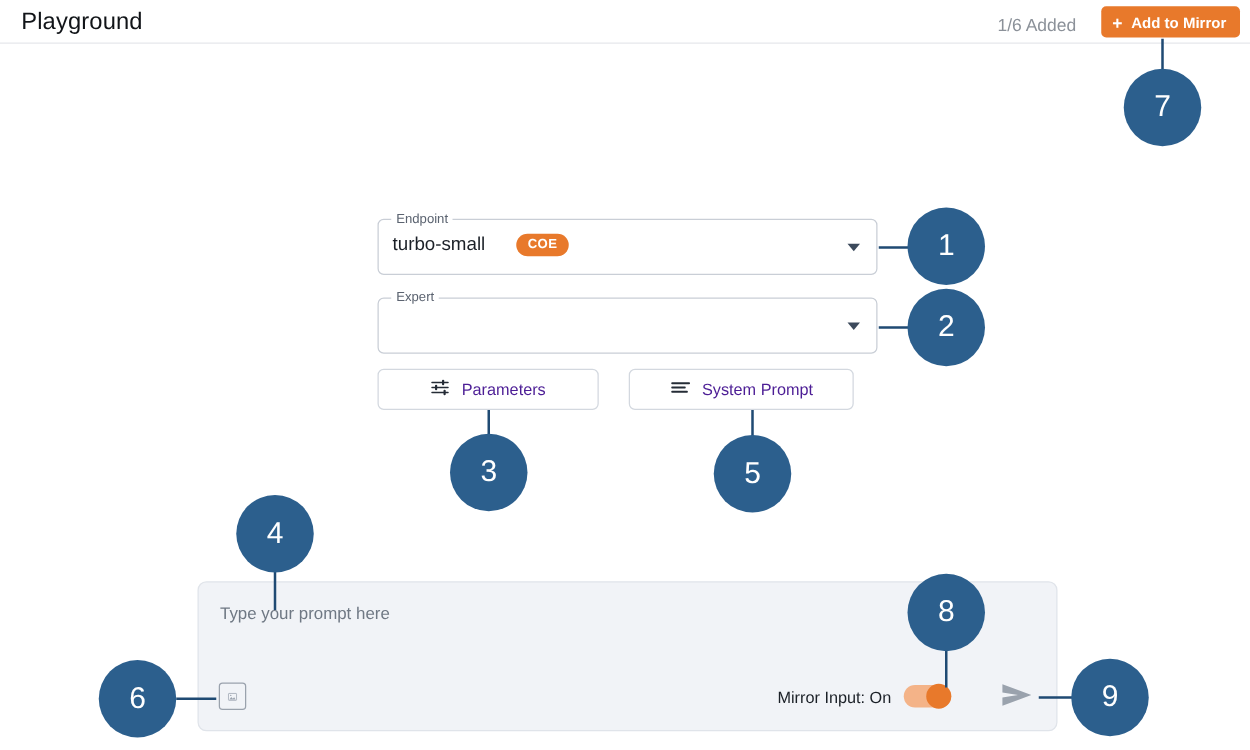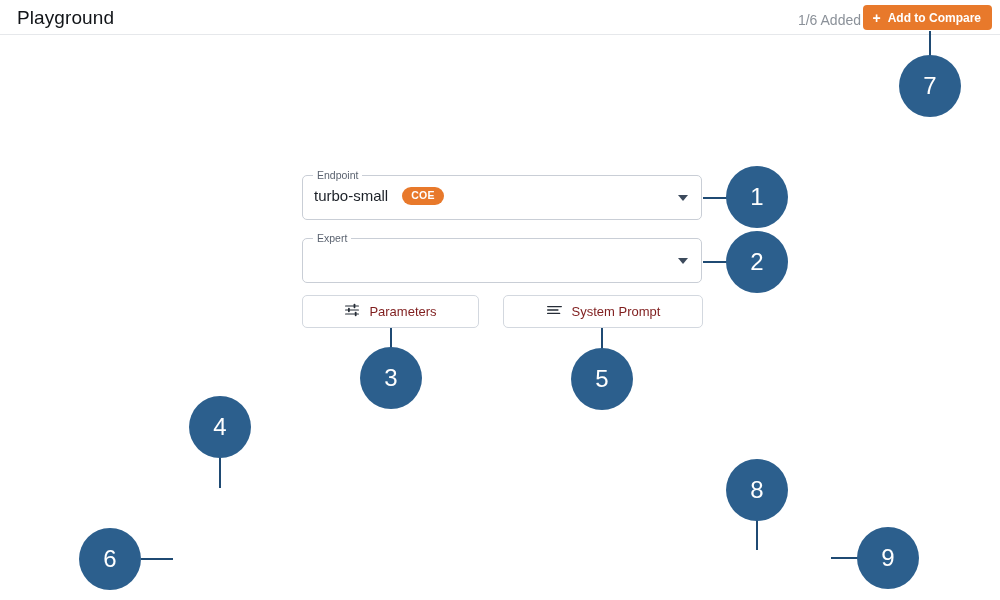--- a/index.html
+++ b/index.html
@@ -48,21 +48,21 @@
     padding-left: 38px;
   }
   .select-legend {
     position: absolute; left: 10px; top: -7px;
     background: #ffffff; padding: 0 4px;
     font-size: 10.5px; color: #5b6370;
   }
   .select-value {
     position: absolute; left: 11px; top: 11px;
     font-size: 15px; color: #1b2027;
-    display: flex; align-items: center; gap: 14px;
+    display: flex; align-items: center; gap: 25px;
   }
   .coe-pill {
     background: #e8792b; color: #ffffff;
     font-size: 10.5px; font-weight: 700;
     padding: 3px 9px 4px; border-radius: 10px;
     letter-spacing: .3px; line-height: 1;
   }
   .chat-icon { display: inline-flex; align-items: center; margin-left: 1px; }
   .caret {
     position: absolute; right: 13px; top: 19px;
@@ -72,21 +72,21 @@
     border-top: 6px solid #3c4a5c;
     cursor: pointer;
   }
 
   
   .action-btn {
     position: absolute; height: 33px;
     border: 1px solid #d3d8df; border-radius: 5px;
     background: #ffffff; cursor: pointer;
     display: flex; align-items: center; justify-content: center; gap: 9px;
-    font-size: 13px; color: #7f1d1d;
+    font-size: 13px; color: #4c1d95;
     font-family: "Liberation Sans", sans-serif;
   }
 
   
   .prompt-box {
     position: absolute; left: 158px; top: 465px;
     width: 688px; height: 120px;
     background: #f1f3f7;
     border: 1px solid #e0e4ea; border-radius: 7px;
   }
@@ -135,21 +135,21 @@
 </head>
 <body>
 
 <div id="root">
 
   <div class="header">
     <div class="header-title">Playground</div>
     <div class="added-count">1/6 Added</div>
     <button class="add-compare-btn">
       <span class="plus-icon">+</span>
-      <span>Add to Compare</span>
+      <span>Add to Mirror</span>
     </button>
   </div>
 
   <div class="select-box" style="left:302px; top:175px;">
     <span class="select-legend">Endpoint</span>
     <div class="select-value">
       <span>turbo-small</span>
       <span class="coe-pill">COE</span>
     </div>
     <span class="caret"></span>
@@ -171,33 +171,59 @@
         <g fill="#252c36">
           <rect x="12" y="2.2" width="2.2" height="5.6" rx="1"></rect>
           <rect x="5" y="7.2" width="2.2" height="5.6" rx="1"></rect>
           <rect x="13.5" y="12.2" width="2.2" height="5.6" rx="1"></rect>
         </g>
       </svg>
     </span>
     <span>Parameters</span>
   </button>
 
-  <button class="action-btn" style="left:503px; top:295px; width:200px;">
+  <button class="action-btn" style="left:503px; top:295px; width:180px;">
     <span>
       <svg width="17" height="16" viewBox="0 0 20 16">
         <g stroke="#252c36" stroke-width="1.7" stroke-linecap="round">
           <line x1="2" y1="4" x2="18" y2="4"></line>
           <line x1="2" y1="8" x2="14" y2="8"></line>
           <line x1="2" y1="12" x2="16" y2="12"></line>
         </g>
       </svg>
     </span>
     <span>System Prompt</span>
   </button>
 
+  <div class="prompt-box">
+    <div class="prompt-placeholder">Type your prompt here</div>
+
+    <button class="img-upload-btn">
+      <svg width="13" height="13" viewBox="0 0 16 16">
+        <rect x="1.5" y="2.5" width="13" height="11" rx="1" fill="none" stroke="#9aa2ad" stroke-width="1.2"></rect>
+        <path d="M3 12 L6 8.2 L8.4 11 L10.6 8.6 L13 12 Z" fill="#9aa2ad"></path>
+        <circle cx="5.2" cy="5.6" r="1.1" fill="#9aa2ad"></circle>
+      </svg>
+    </button>
+
+    <div class="mirror-wrap">
+      <span class="mirror-label">Mirror Input: On</span>
+      <span class="toggle">
+        <span class="toggle-knob"></span>
+      </span>
+    </div>
+
+    <button class="send-btn">
+      <span>
+        <svg width="27" height="24" viewBox="0 0 28 24">
+          <path d="M2 3 L26 12 L2 21 L2 14 L15 12 L2 10 Z" fill="#9aa2ad"></path>
+        </svg>
+      </span>
+    </button>
+  </div>
 
   <div class="connector conn-h" style="left:703px; top:197px; width:26px;"></div>
   <div class="connector conn-h" style="left:703px; top:261px; width:26px;"></div>
   <div class="connector conn-v" style="left:390px; top:328px; height:22px;"></div>
   <div class="connector conn-v" style="left:219px; top:456px; height:32px;"></div>
   <div class="connector conn-v" style="left:601px; top:328px; height:23px;"></div>
   <div class="connector conn-h" style="left:141px; top:558px; width:32px;"></div>
   <div class="connector conn-v" style="left:929px; top:31px; height:26px;"></div>
   <div class="connector conn-v" style="left:756px; top:518px; height:32px;"></div>
   <div class="connector conn-h" style="left:831px; top:557px; width:28px;"></div>

